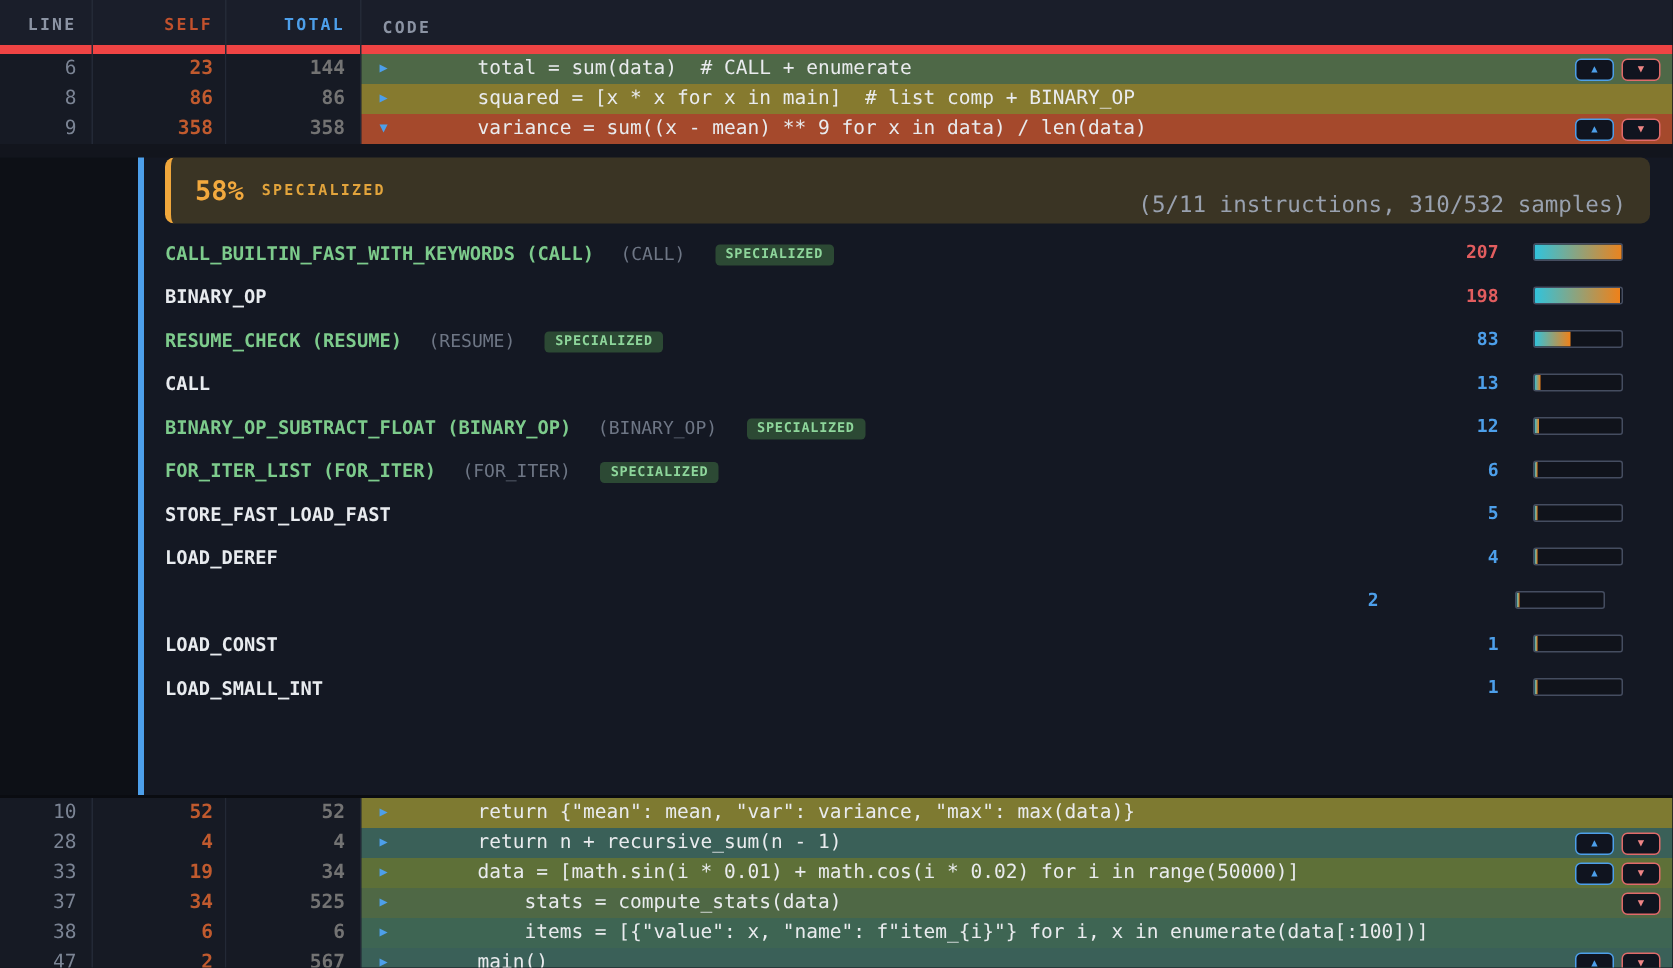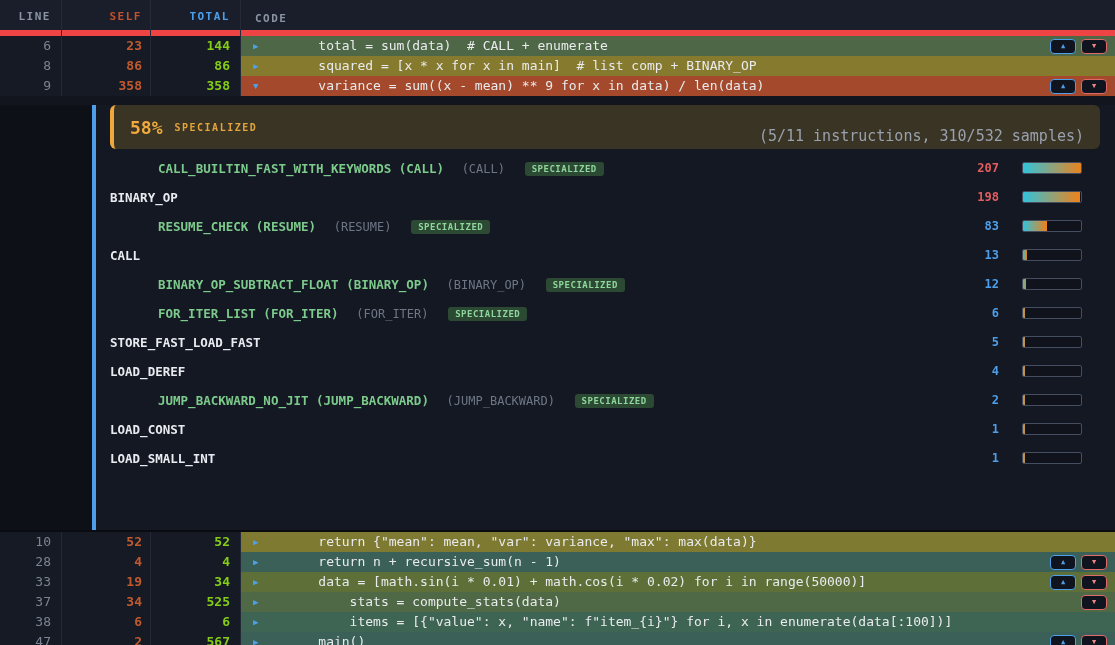--- a/index.html
+++ b/index.html
@@ -25,21 +25,21 @@
   .hdr .hcell.line, .hdr .hcell.self, .hdr .hcell.total { border-right:1px solid #242a37; height:36px; line-height:34px; }
 
   
   .crow { height:20px; }
   .crow .cell {
     font-size:13px; line-height:20px; background:#161a24;
     border-right:1px solid #232936; text-align:right;
   }
   .crow .cell.line  { color:#7b8494; padding-right:10px; }
   .crow .cell.self  { color:#c05a2e; font-weight:bold; padding-right:8px; }
-  .crow .cell.total { color:#84cc16; font-weight:bold; padding-right:10px; }
+  .crow .cell.total { color:#737373; font-weight:bold; padding-right:10px; }
   .crow .codec {
     display:flex; align-items:center; color:#e9ebee; font-size:13px;
     overflow:hidden; white-space:nowrap;
   }
   .tri { margin-left:12px; width:14px; flex:0 0 14px; font-size:9px; color:#4d9fea; line-height:20px; }
   .codetext { white-space:pre; margin-left:20px; line-height:20px; }
   .btns { margin-left:auto; margin-right:8px; display:flex; gap:5px; flex:0 0 auto; }
   .navbtn {
     width:26px; height:15px; border-radius:4px; background:#10141f;
     display:flex; align-items:center; justify-content:center;
@@ -64,21 +64,21 @@
   .meta { margin-left:auto; font-size:15px; color:#99a1af;margin-top:17px; }
 
   .itable { margin-left:110px; width:990px; }
   .igrid { display:grid; grid-template-columns:1fr 80px 12px 89px; align-items:center; }
   .ithead { height:38px; border-bottom:1px solid #2a3040; color:#9aa3b1; font-size:12.5px; font-weight:600; }
   .ithead .ths { text-align:right; color:#4d9fea; font-weight:bold; }
   .ithead .thh { padding-left:11px; }
   .irows { padding-top:4px; }
   .irow { height:29px; }
   .opname { font-size:12.5px; font-weight:bold; color:#e8ebef; }
-  .opname.spec { color:#7dcb8c;margin-left:48px; }
+  .opname.spec { color:#7dcb8c; }
   .opbase { font-size:12px; color:#6e7685; margin-left:8px; }
   .badge {
     font-size:9px; font-weight:bold; background:#2c4934; color:#8ed69b;
     padding:2px 7px; border-radius:3px; margin-left:10px; letter-spacing:0.5px;
     display:inline-block; vertical-align:1px;
   }
   .isamples { text-align:right; font-size:12px; font-weight:bold; color:#4d9fea; }
   .isamples.hot { color:#e25d5f; }
   .iheat { padding-left:11px; }
   .track {
@@ -267,25 +267,20 @@
     <div class="isamples">4</div>
     <div></div>
     <div class="iheat">
       <span class="track">
         <span class="fill" style="width: 2px;"></span>
       </span>
     </div>
   </div>
 
   <div class="igrid irow">
-    <div>
-      <span class="opname spec">JUMP_BACKWARD_NO_JIT (JUMP_BACKWARD)</span>
-      <span class="opbase">(JUMP_BACKWARD)</span>
-      <span class="badge">SPECIALIZED</span>
-    </div>
     <div class="isamples">2</div>
     <div></div>
     <div class="iheat">
       <span class="track">
         <span class="fill" style="width: 2px;"></span>
       </span>
     </div>
   </div>
 
   <div class="igrid irow">

